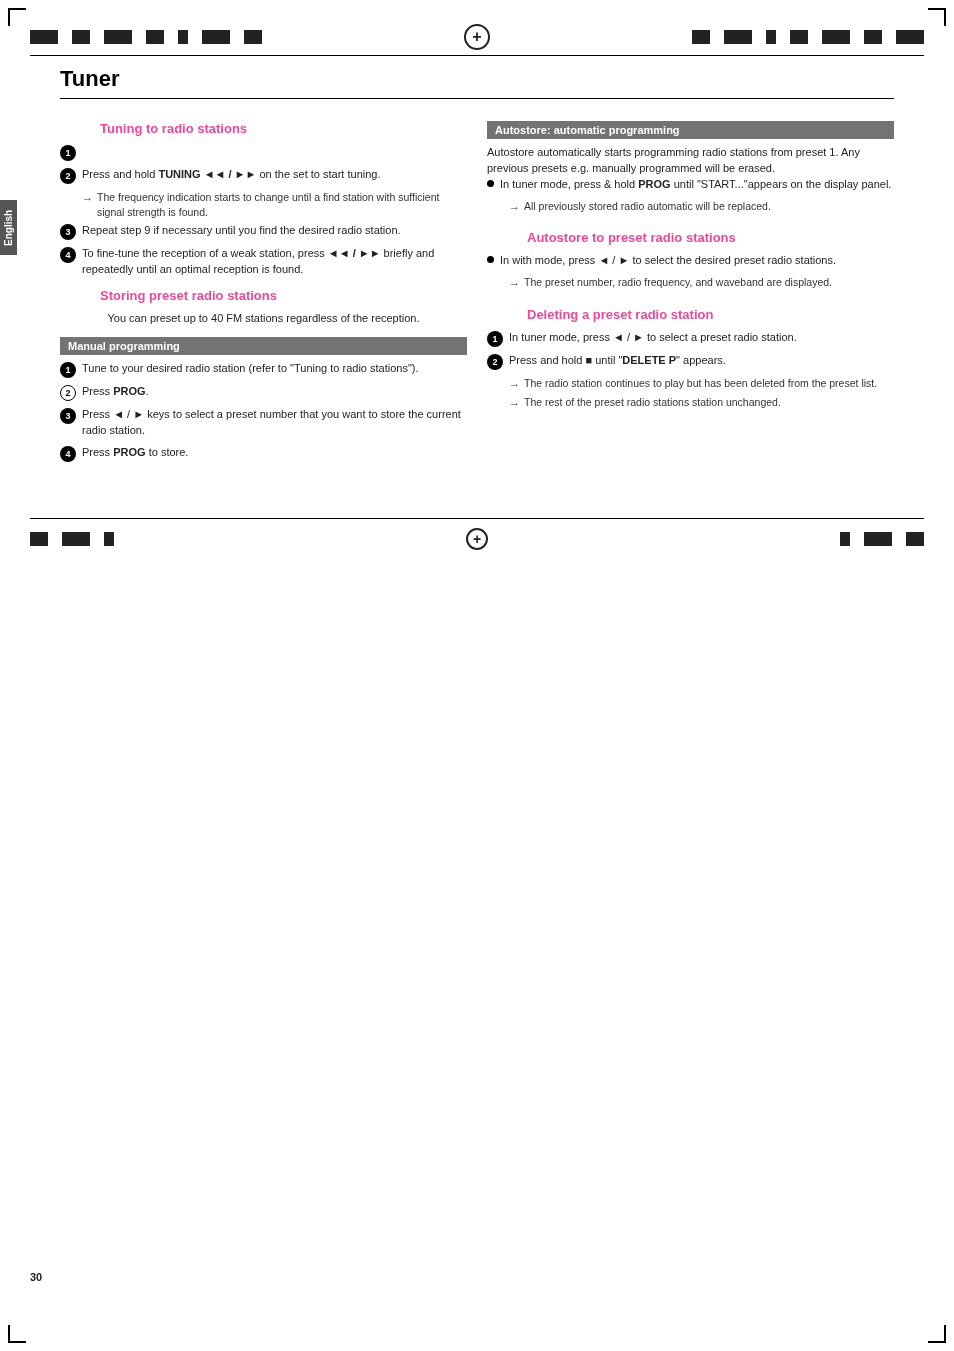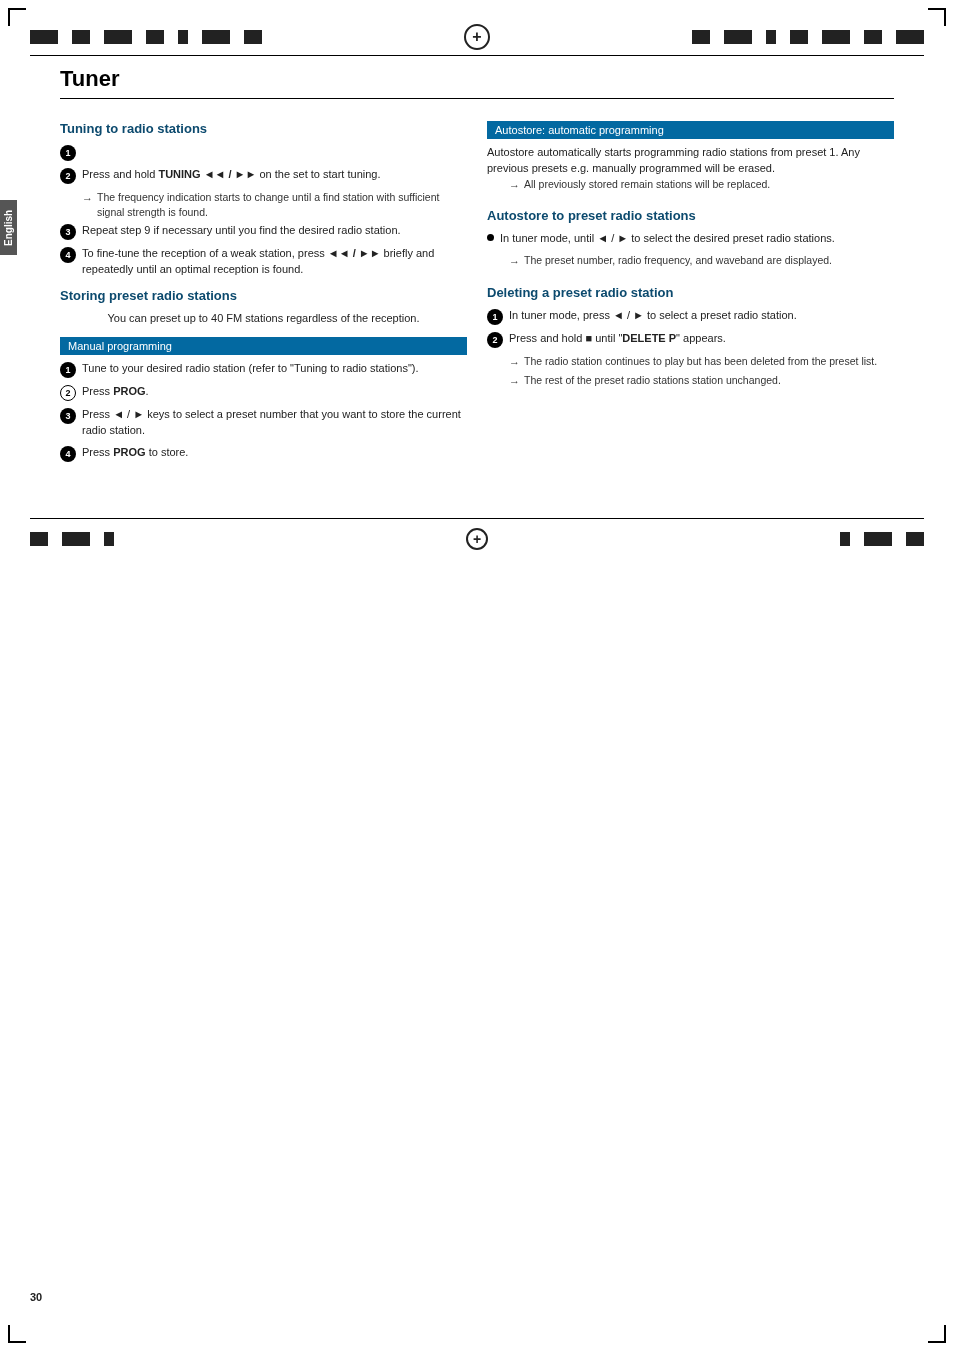--- a/index.html
+++ b/index.html
@@ -90,31 +90,32 @@
       flex: 1;
     }
     .col-right {
       flex: 1;
     }
 
     
     .section-heading {
       font-size: 13px;
       font-weight: bold;
-      color: #0c4a6e;
+      color: #ec4899;
       margin-bottom: 8px;
       margin-top: 10px;
+      margin-left: 40px;
     }
 
     
     .sub-heading {
-      background: #0369a1;
+      background: #737373;
       color: #fff;
       font-size: 11px;
-      font-weight: normal;
+      font-weight: bold;
       padding: 3px 8px;
       margin: 10px 0 6px 0;
     }
 
     
     .step {
       display: flex;
       gap: 6px;
       margin-bottom: 6px;
       align-items: flex-start;
@@ -242,21 +243,21 @@
       flex: 1;
       display: flex;
       justify-content: center;
     }
 
     
     .page-num {
       font-size: 11px;
       font-weight: bold;
       position: absolute;
-      bottom: 48px;
+      bottom: 68px;
       left: 30px;
       text-align: center;
     }
 
     
     .corner-tl, .corner-tr, .corner-bl, .corner-br {
       position: absolute;
       width: 18px;
       height: 18px;
     }
@@ -376,30 +377,34 @@
         </div>
 
       </div>
 
       <div class="col-right">
 
         <div class="sub-heading">Autostore: automatic programming</div>
 
         <p style="font-size:11px; line-height:1.45; ">Autostore automatically starts programming radio stations from preset 1. Any previous presets e.g. manually programmed will be erased.</p>
 
+        <div class="bullet-step">
+          <div class="bullet-dot"></div>
+          <span class="bullet-text">In tuner mode, press &amp; hold <b>PROG</b> until "START..."appears on the display panel.</span>
+        </div>
         <div class="arrow-note">
           <span class="arrow-sym">→</span>
-          <span>All previously stored remain stations will be replaced.</span>
+          <span>All previously stored radio automatic will be replaced.</span>
         </div>
 
         <div class="section-heading" style="margin-top:16px;">Autostore to preset radio stations</div>
 
         <div class="bullet-step">
           <div class="bullet-dot"></div>
-          <span class="bullet-text">In tuner mode, until ◄ / ► to select the desired preset radio stations.</span>
+          <span class="bullet-text">In with mode, press ◄ / ► to select the desired preset radio stations.</span>
         </div>
         <div class="arrow-note">
           <span class="arrow-sym">→</span>
           <span>The preset number, radio frequency, and waveband are displayed.</span>
         </div>
 
         <div class="section-heading" style="margin-top:16px;">Deleting a preset radio station</div>
 
         <div class="step">
           <span class="step-num filled">1</span>

